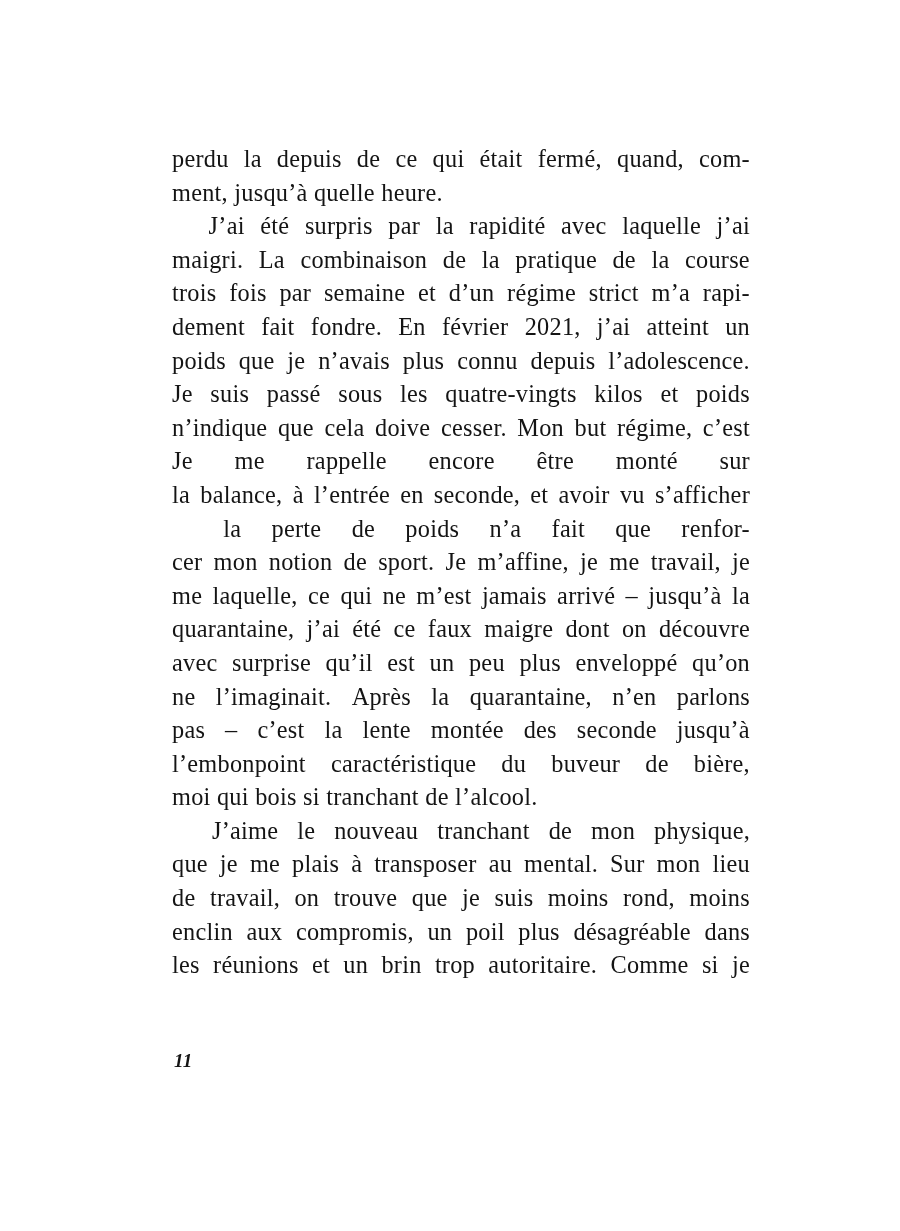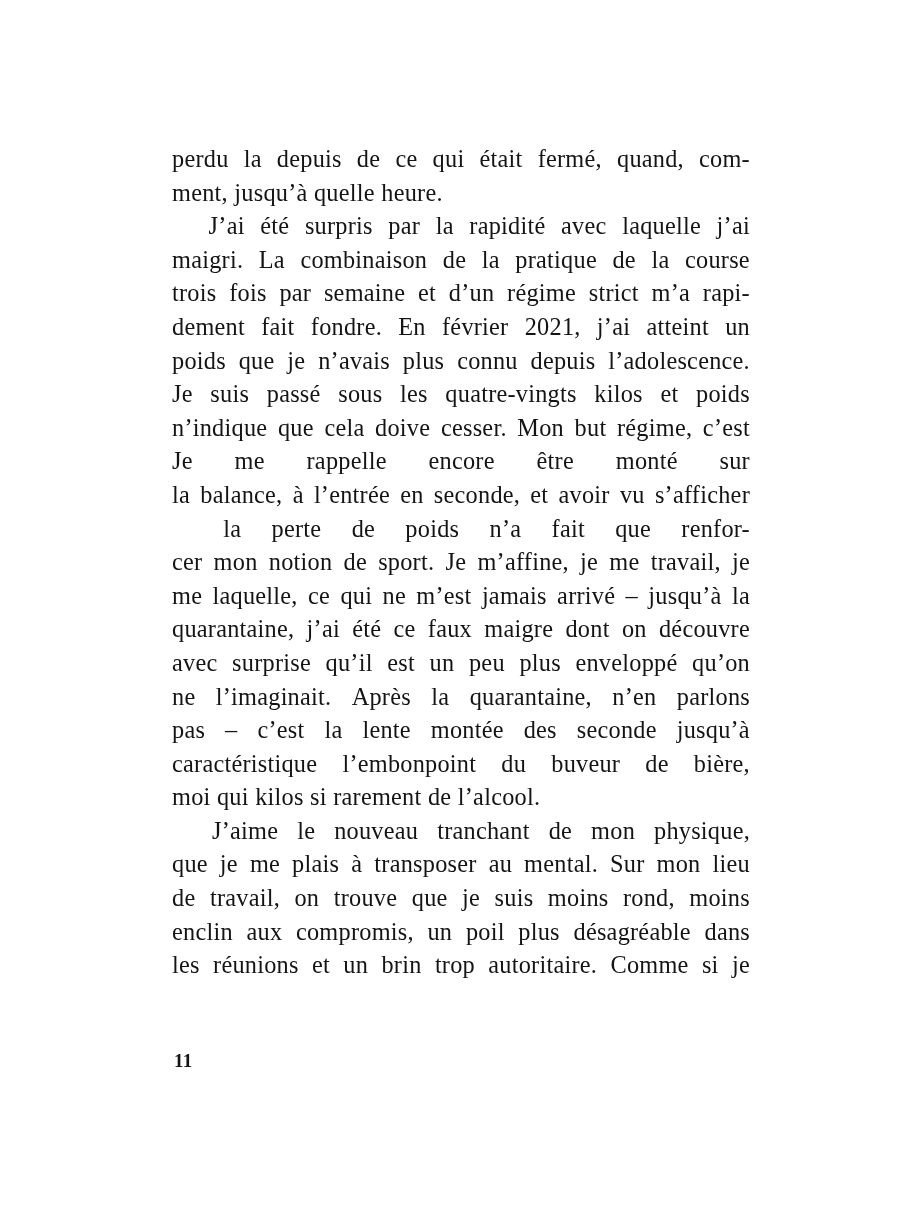--- a/index.html
+++ b/index.html
@@ -57,20 +57,21 @@
   }
   .line.j > span { display: inline-block; white-space: pre; }
 
   .indent { display: inline-block; width: 21px; }
 
   .folio {
     position: absolute;
     left: 174px;
     top: 1051px;
     font-family: "Liberation Serif", "DejaVu Serif", serif;
+    font-style: italic;
     font-weight: 600;
     font-size: 19px;
     line-height: 1;
     color: #141414;
     letter-spacing: 0.02em;
   }
 </style>
 </head>
 <body>
 
@@ -270,28 +271,28 @@
           <span>–</span>
           <span>c’est</span>
           <span>la</span>
           <span>lente</span>
           <span>montée</span>
           <span>des</span>
           <span>seconde</span>
           <span>jusqu’à</span>
         </span>
       <span class="line j">
+          <span>l’embonpoint</span>
           <span>caractéristique</span>
-          <span>l’embonpoint</span>
           <span>du</span>
           <span>buveur</span>
           <span>de</span>
           <span>bière,</span>
         </span>
-      <span class="line">moi qui kilos si rarement de l’alcool.</span>
+      <span class="line">moi qui bois si tranchant de l’alcool.</span>
     </p>
 
     <p class="para">
       <span class="line j">
           <span class="indent"></span>
           <span>J’aime</span>
           <span>le</span>
           <span>nouveau</span>
           <span>tranchant</span>
           <span>de</span>

